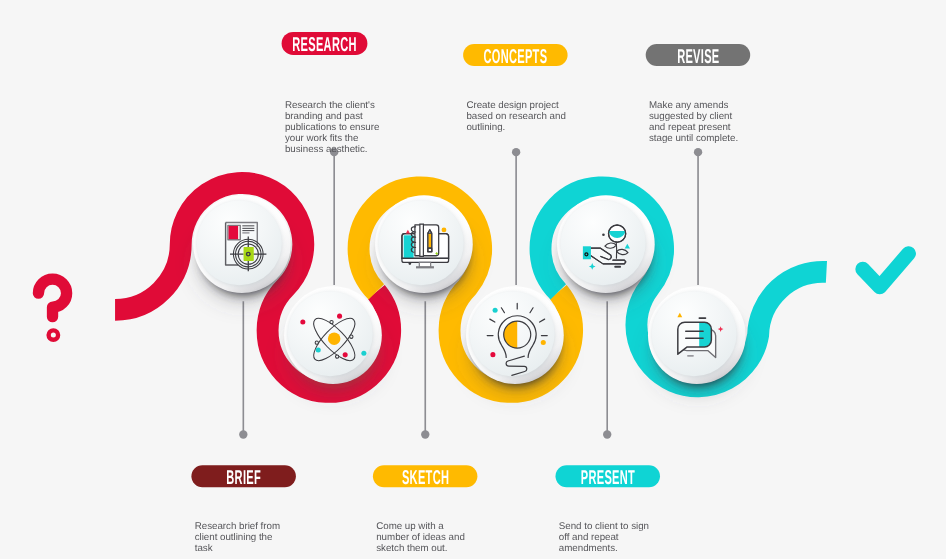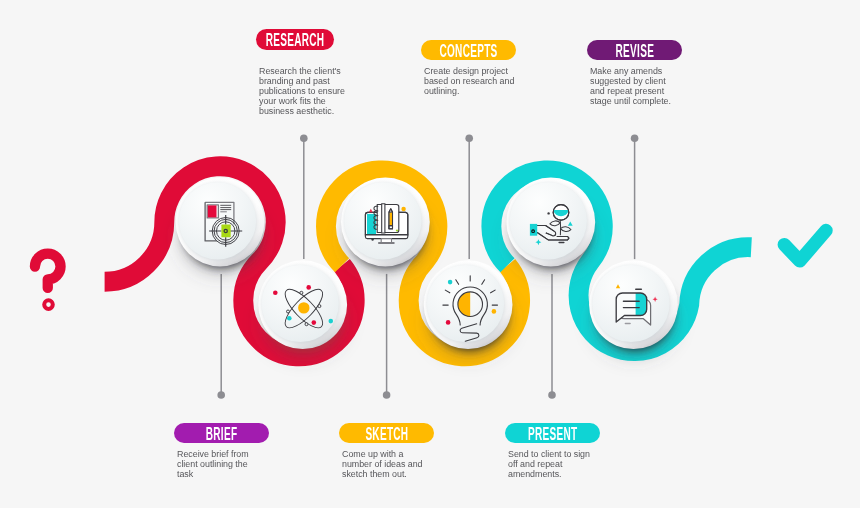--- a/index.html
+++ b/index.html
@@ -7,21 +7,21 @@
   body{width:860px;height:508px;background:#f6f6f6;overflow:hidden;
        font-family:"Liberation Sans",sans-serif;-webkit-font-smoothing:antialiased;}
   #stage{position:relative;width:860px;height:508px;background:#f6f6f6;}
   svg.layer{position:absolute;left:0;top:0;width:860px;height:508px;overflow:visible;}
   .badge{position:absolute;height:21px;border-radius:10.5px;display:flex;
          align-items:center;justify-content:center;}
   .badge .btxt{color:#ffffff;font-weight:700;font-size:18.2px;letter-spacing:0.5px;
               transform:scaleX(.553);display:block;white-space:nowrap;line-height:1;
               position:relative;top:1.1px;}
   .desc{position:absolute;font-size:8.9px;line-height:9.95px;color:#56565a;
-        letter-spacing:-0.02px;}
+        letter-spacing:-0.02px;margin-top:24px;}
 </style>
 </head>
 <body>
 
 <div id="stage">
 
   <svg class="layer" viewBox="0 0 860 508">
     <defs>
       <radialGradient id="discFace" cx="38%" cy="26%" r="82%">
         <stop offset="0%" stop-color="#fdfefe"></stop>
@@ -268,39 +268,39 @@
         </g>
       </g>
     <g>
       <path d="M34.95,266.5 A12.8,12.8 0 1 1 47.75,279.3 L47.75,287.9" fill="none" stroke="#e00b37" stroke-width="10.3" stroke-linecap="round" stroke-linejoin="round"></path>
       <circle cx="48.5" cy="304.6" r="4.3" fill="none" stroke="#e00b37" stroke-width="4.0"></circle>
     </g>
     <path d="M784.3,244.7 L799.8,260.9 L826.0,230.5" fill="none" stroke="#0fd4d4" stroke-width="13.4" stroke-linecap="round" stroke-linejoin="round"></path>
   </svg>
 
   <div id="labels">
-      <div class="badge" style="left: 174px; top: 422.8px; width: 95px; height: 20.6px; background: #a21caf;">
+      <div class="badge" style="left: 174px; top: 422.8px; width: 95px; height: 20.6px; background: #7f1d1d;">
         <span class="btxt">BRIEF</span>
       </div>
-      <div class="desc" style="left: 177px; top: 450.4px; width: 88px;">Receive brief from client outlining the task</div>
+      <div class="desc" style="left: 177px; top: 450.4px; width: 88px;">Research brief from client outlining the task</div>
       <div class="badge" style="left: 256px; top: 29px; width: 78px; height: 20.6px; background: rgb(224, 11, 55); align-items: center;">
         <span class="btxt">RESEARCH</span>
       </div>
       <div class="desc" style="left: 259px; top: 67.3px; width: 95px;">Research the client's branding and past publications to ensure your work fits the business aesthetic.</div>
       <div class="badge" style="left: 339px; top: 422.8px; width: 95px; height: 20.6px; background: rgb(255, 186, 0); justify-content: center;">
         <span class="btxt">SKETCH</span>
       </div>
       <div class="desc" style="left: 342px; top: 450.4px; width: 88px;">Come up with a number of ideas and sketch them out.</div>
       <div class="badge" style="left: 421px; top: 39.7px; width: 95px; height: 20.6px; background: rgb(255, 186, 0);">
         <span class="btxt">CONCEPTS</span>
       </div>
       <div class="desc" style="left: 424px; top: 67.3px; width: 95px;">Create design project based on research and outlining.</div>
       <div class="badge" style="left: 505px; top: 422.8px; width: 95px; height: 20.6px; background: rgb(15, 212, 212); text-align: right;">
         <span class="btxt">PRESENT</span>
       </div>
       <div class="desc" style="left: 508px; top: 450.4px; width: 88px;">Send to client to sign off and repeat amendments.</div>
-      <div class="badge" style="left: 587px; top: 39.7px; width: 95px; height: 20.6px; background: #701a75;">
+      <div class="badge" style="left: 587px; top: 39.7px; width: 95px; height: 20.6px; background: #737373;">
         <span class="btxt">REVISE</span>
       </div>
       <div class="desc" style="left: 590px; top: 67.3px; width: 88px;">Make any amends suggested by client and repeat present stage until complete.</div>
     </div>
 
 </div>
 
 </body></html>

